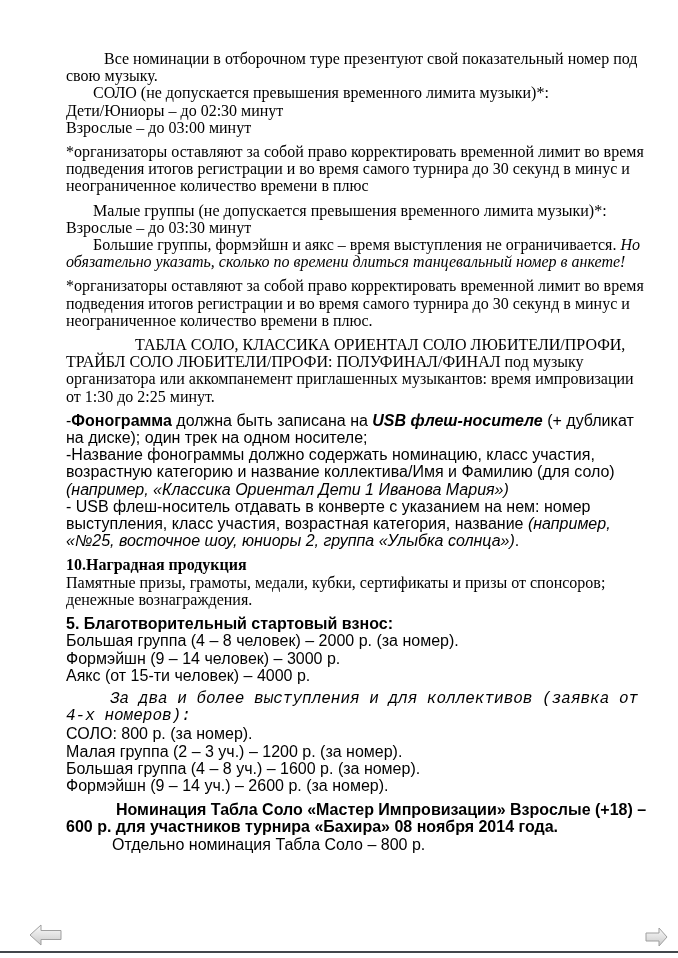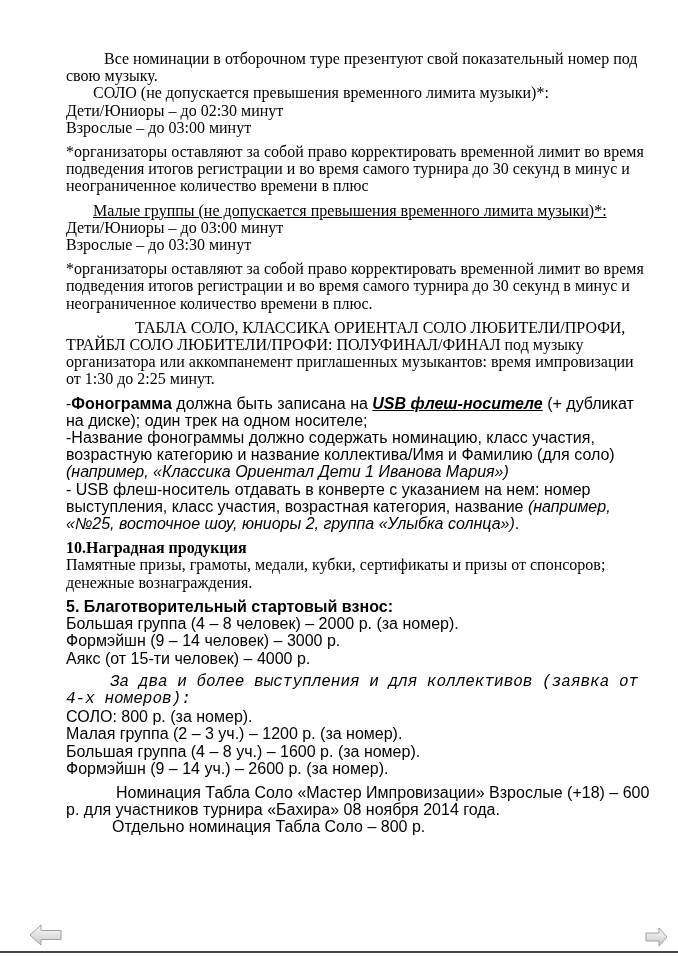--- a/index.html
+++ b/index.html
@@ -21,21 +21,21 @@
     margin: 0;
     font-size: 16px;
     line-height: 17.2px;
     white-space: normal;
   }
   .para.space { margin-top: 7px; }
   .serif { font-family: "Liberation Serif", "DejaVu Serif", serif; }
   .sans  { font-family: "Liberation Sans", "DejaVu Sans", sans-serif; }
   .b { font-weight: bold; }
   .i { font-style: italic; }
-  .u { text-decoration: underline; }
+  .u { }
   .nav-arrow {
     position: absolute;
     cursor: pointer;
     line-height: 0;
   }
   .nav-prev { left: 29px; top: 924px; }
   .nav-next { left: 645px; top: 927px; }
   .bottom-rule {
     position: absolute;
     left: 0;
@@ -49,40 +49,40 @@
 <body>
 
 <div class="page" style="background: rgb(255, 255, 255);">
 
   <div class="doc">
       <p class="para serif" style="text-indent: 38px;"><span>Все номинации в отборочном туре презентуют свой показательный номер под свою музыку.</span></p>
       <p class="para serif" style="text-indent: 27px;"><span>СОЛО (не допускается превышения временного лимита музыки)*:</span></p>
       <p class="para serif"><span>Дети/Юниоры – до 02:30 минут</span></p>
       <p class="para serif"><span>Взрослые – до 03:00 минут</span></p>
       <p class="para serif space"><span>*организаторы оставляют за собой право корректировать временной лимит во время подведения итогов регистрации и во время самого турнира до 30 секунд в минус и неограниченное количество времени в плюс</span></p>
-      <p class="para serif space" style="text-indent: 27px; text-decoration: underline;"><span>Малые группы (не допускается превышения временного лимита музыки)*:</span></p>
-      <p class="para serif"><span>Дети/Юниоры – до 03:00 минут</span></p>
+      <p class="para serif space" style="text-indent: 27px;"><span>Малые группы (не допускается превышения временного лимита музыки)*:</span></p>
       <p class="para serif"><span>Взрослые – до 03:30 минут</span></p>
+      <p class="para serif" style="text-indent: 27px;"><span>Большие группы, формэйшн и аякс – время выступления не ограничивается. </span><span class="i">Но обязательно указать, сколько по времени длиться танцевальный номер в анкете!</span></p>
       <p class="para serif space"><span>*организаторы оставляют за собой право корректировать временной лимит во время подведения итогов регистрации и во время самого турнира до 30 секунд в минус и неограниченное количество времени в плюс.</span></p>
       <p class="para serif space" style="text-indent: 69px;"><span>ТАБЛА СОЛО, КЛАССИКА ОРИЕНТАЛ СОЛО ЛЮБИТЕЛИ/ПРОФИ, ТРАЙБЛ СОЛО ЛЮБИТЕЛИ/ПРОФИ: ПОЛУФИНАЛ/ФИНАЛ под музыку организатора или аккомпанемент приглашенных музыкантов: время импровизации от 1:30 до 2:25 минут.</span></p>
       <p class="para sans space"><span>-</span><span class="b">Фонограмма</span><span> должна быть записана на </span><span class="b i u">USB флеш-носителе</span><span> (+ дубликат на диске); один трек на одном носителе;</span></p>
       <p class="para sans"><span>-Название фонограммы должно содержать номинацию, класс участия, возрастную категорию и название коллектива/Имя и Фамилию (для соло) </span><span class="i">(например, «Классика Ориентал Дети 1 Иванова Мария»)</span></p>
       <p class="para sans"><span>- USB флеш-носитель отдавать в конверте с указанием на нем: номер выступления, класс участия, возрастная категория, название </span><span class="i">(например, «№25, восточное шоу, юниоры 2, группа «Улыбка солнца»)</span><span>.</span></p>
       <p class="para serif space"><span class="b">10.Наградная продукция</span></p>
       <p class="para serif"><span>Памятные призы, грамоты, медали, кубки, сертификаты и призы от спонсоров; денежные вознаграждения.</span></p>
       <p class="para sans space"><span class="b">5. Благотворительный стартовый взнос:</span></p>
       <p class="para sans"><span>Большая группа (4 – 8 человек) – 2000 р. (за номер).</span></p>
       <p class="para sans"><span>Формэйшн (9 – 14 человек) – 3000 р.</span></p>
       <p class="para sans"><span>Аякс (от 15-ти человек) – 4000 р.</span></p>
       <p class="para sans space" style="text-indent: 44px; font-family: Liberation Mono, monospace;"><span class="i">За два и более выступления и для коллективов (заявка от 4-х номеров):</span></p>
       <p class="para sans"><span>СОЛО: 800 р. (за номер).</span></p>
       <p class="para sans"><span>Малая группа (2 – 3 уч.) – 1200 р. (за номер).</span></p>
       <p class="para sans"><span>Большая группа (4 – 8 уч.) – 1600 р. (за номер).</span></p>
       <p class="para sans"><span>Формэйшн (9 – 14 уч.) – 2600 р. (за номер).</span></p>
-      <p class="para sans space" style="text-indent: 50px;"><span>Номинация Табла Соло «Мастер Импровизации» Взрослые (+18) – 600 р. для участников турнира «Бахира» 08 ноября 2014 года.</span></p>
+      <p class="para sans space" style="text-indent: 50px; font-weight: bold;"><span>Номинация Табла Соло «Мастер Импровизации» Взрослые (+18) – 600 р. для участников турнира «Бахира» 08 ноября 2014 года.</span></p>
       <p class="para sans" style="text-indent: 46px;"><span>Отдельно номинация Табла Соло – 800 р.</span></p>
     </div>
 
   <div class="nav-arrow nav-prev">
     <span>
       <svg width="33" height="22" viewBox="0 0 33 22">
         <defs>
           <linearGradient id="agrad1" x1="0" y1="0" x2="0" y2="1">
             <stop offset="0" stop-color="#fbfbfb"></stop>
             <stop offset="1" stop-color="#c9c9c9"></stop>

